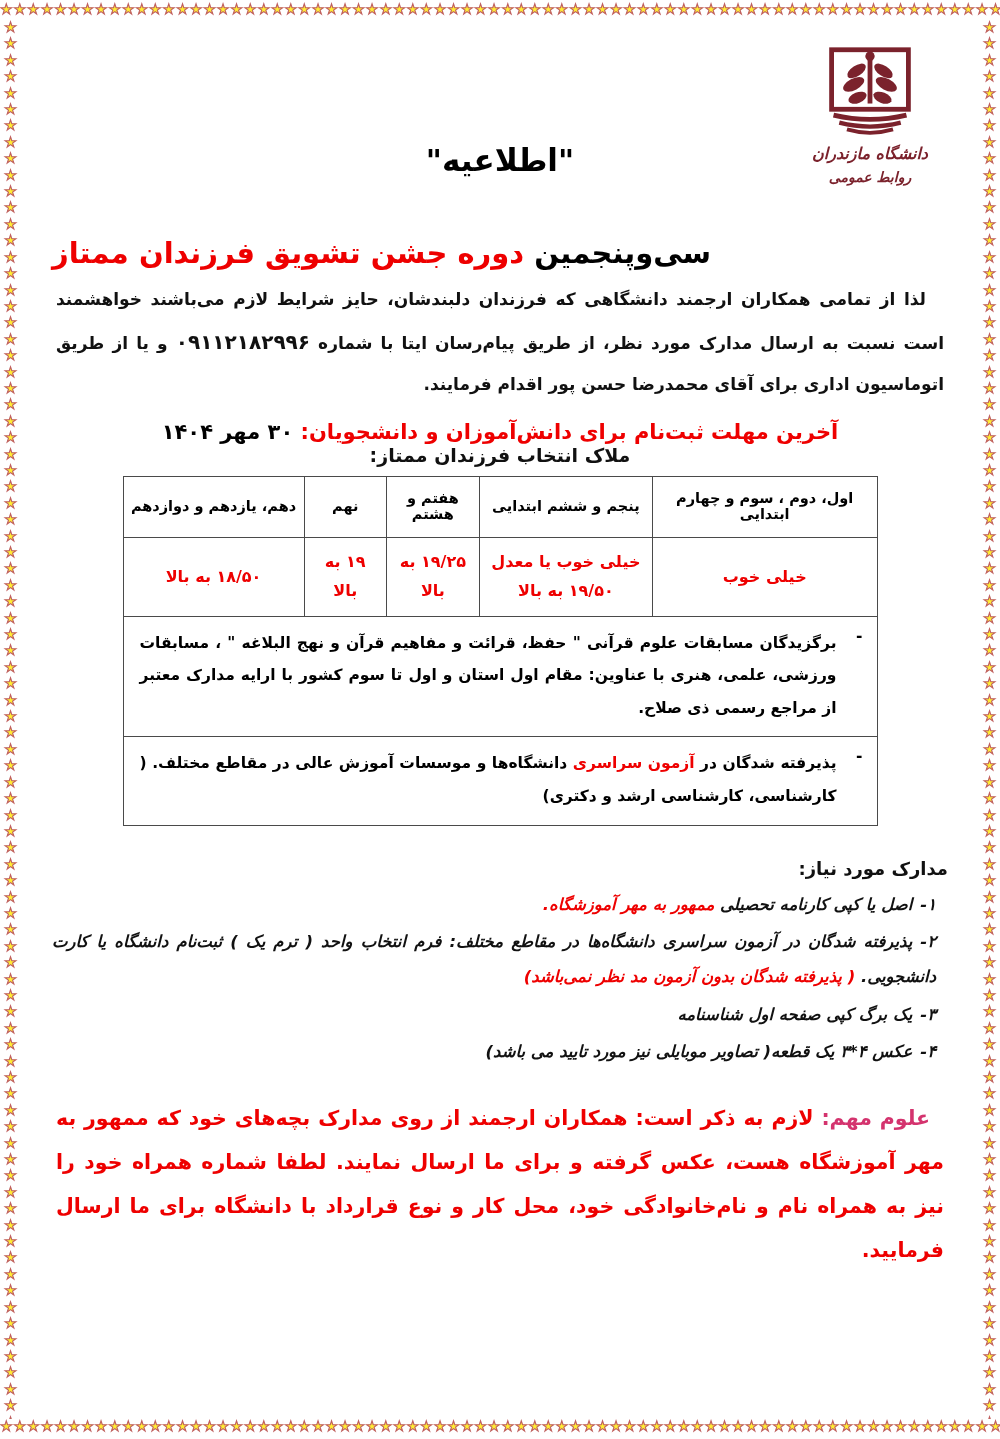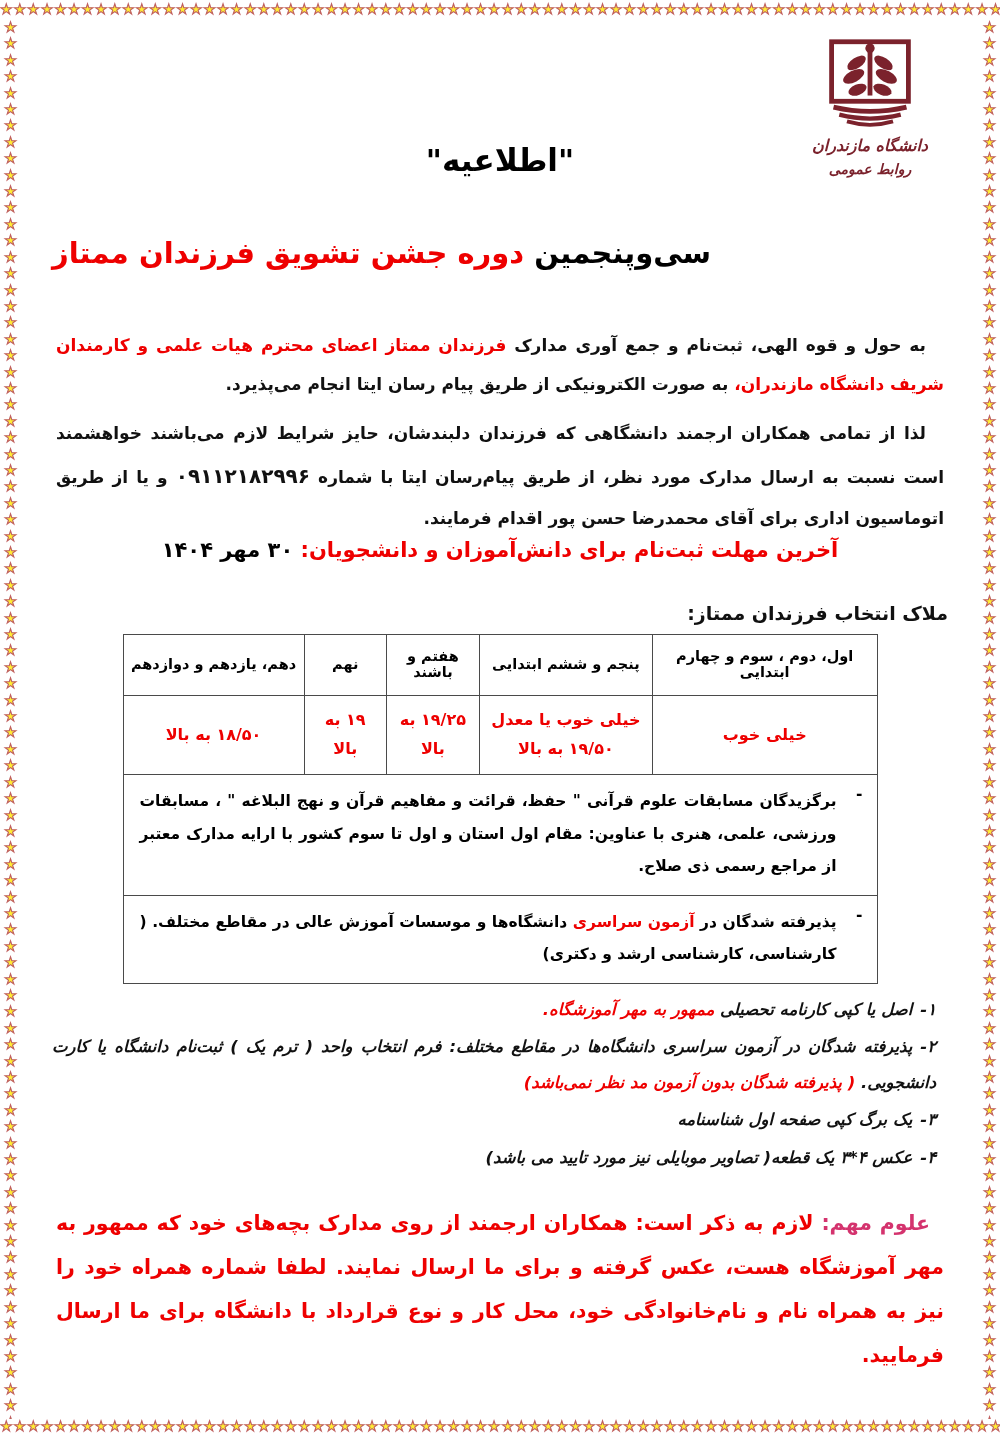--- a/index.html
+++ b/index.html
@@ -32,21 +32,21 @@
   }
   .stars-left { left: 2px; }
   .stars-right { right: 2px; }
   
   .content {
     position: absolute; inset: 20px 52px 20px 52px;
     direction: rtl;
     color: #111;
   }
   .logo {
-    position: absolute; top: 16px; left: 58px; 
+    position: absolute; top: 24px; left: 58px; 
     right: 8px; left: auto;
     width: 140px; text-align: center;
     color: var(--maroon, #7b222c);
   }
   .logo svg { display: block; margin: 0 auto 4px; }
   .logo-line1 { font-size: 16px; font-weight: bold; font-style: italic; }
   .logo-line2 { font-size: 14px; font-weight: bold; font-style: italic; margin-top: 6px; }
   .title {
     margin-top: 122px;
     text-align: center;
@@ -62,27 +62,27 @@
     margin: 0 4px;
     font-size: 17px; font-weight: bold;
     line-height: 2.3;
     text-align: justify; text-align-last: right;
   }
   .para.indent { text-indent: 18px; }
   .intro { margin-top: 56px; }
   .body-para { margin-top: 10px; }
   .phone { font-size: 20px; letter-spacing: 0.5px; }
   .deadline {
+    margin-top: 16px;
     text-align: center;
     font-size: 21px; font-weight: bold;
   }
   .deadline .date { color: #000; }
   .criteria-caption {
-    margin-top: 40px;
-    text-align: right;
+    text-align: center;
     font-size: 19px; font-weight: bold;
   }
   table.criteria {
     width: 755px; margin: 10px auto 0;
     border-collapse: collapse;
     font-weight: bold;
   }
   table.criteria th, table.criteria td {
     border: 1.6px solid #4a4a4a;
   }
@@ -163,34 +163,33 @@
         </g>
       </svg>
       <div class="logo-line1">دانشگاه مازندران</div>
       <div class="logo-line2">روابط عمومی</div>
     </div>
 
     <h1 class="title">"اطلاعیه"</h1>
 
     <h2 class="heading"><span>سی‌وپنجمین</span><span class="red"> دوره جشن تشویق فرزندان ممتاز</span></h2>
 
-    <p class="para indent intro"><span>به حول و قوه الهی، ثبت‌نام و جمع آوری مدارک </span><span class="red">فرزندان ممتاز اعضای محترم هیات علمی و کارمندان شریف دانشگاه مازندران،</span><span> به صورت الکترونیکی از طریق پیام رسان ایتا انجام می‌پذیرد.</span></p>
 
     <p class="para indent body-para"><span>لذا از تمامی همکاران ارجمند دانشگاهی که فرزندان دلبندشان، حایز شرایط لازم می‌باشند خواهشمند است  نسبت به ارسال مدارک مورد نظر، از طریق پیام‌رسان ایتا با شماره </span><span class="phone">۰۹۱۱۲۱۸۲۹۹۶</span><span> و یا از طریق اتوماسیون اداری برای آقای محمدرضا حسن پور اقدام فرمایند.</span></p>
 
     <p class="deadline"><span class="red">آخرین مهلت ثبت‌نام برای دانش‌آموزان و دانشجویان: </span><span class="date">۳۰ مهر ۱۴۰۴</span></p>
 
     <p class="criteria-caption">ملاک انتخاب فرزندان ممتاز:</p>
 
     <table class="criteria">
       <tbody>
         <tr>
           <th style="width:235px">اول، دوم ، سوم و چهارم  ابتدایی</th>
           <th style="width:180px">پنجم و ششم  ابتدایی</th>
-          <th style="width:95px">هفتم و باشند</th>
+          <th style="width:95px">هفتم و هشتم</th>
           <th style="width:85px">نهم</th>
           <th style="width:188px">دهم، یازدهم و دوازدهم</th>
         </tr>
         <tr>
           <td class="val">خیلی خوب</td>
           <td class="val">خیلی خوب یا معدل ۱۹/۵۰ به بالا</td>
           <td class="val">۱۹/۲۵  به بالا</td>
           <td class="val">۱۹  به بالا</td>
           <td class="val">۱۸/۵۰  به بالا</td>
         </tr>
@@ -206,20 +205,21 @@
           <td class="note" colspan="5">
             <div class="note-flex">
               <span class="note-dash">-</span>
               <div class="note-text"><span>پذیرفته شدگان در </span><span class="red">آزمون سراسری</span><span> دانشگاه‌ها و موسسات آموزش عالی در مقاطع مختلف. ( کارشناسی، کارشناسی ارشد و دکتری)</span></div>
             </div>
           </td>
         </tr>
       </tbody>
     </table>
 
+    <p class="docs-heading">مدارک مورد نیاز:</p>
 
     <div class="docs-list">
       <div class="doc-item"><span class="doc-num">۱-</span><span>اصل یا کپی کارنامه تحصیلی </span><span class="red">ممهور به مهر آموزشگاه.</span></div>
       <div class="doc-item"><span class="doc-num">۲-</span><span>پذیرفته شدگان در آزمون سراسری دانشگاه‌ها در مقاطع مختلف: فرم انتخاب واحد ( ترم یک ) ثبت‌نام دانشگاه یا کارت دانشجویی. </span><span class="red">( پذیرفته شدگان بدون آزمون مد نظر نمی‌باشد)</span></div>
       <div class="doc-item"><span class="doc-num">۳-</span><span>یک برگ کپی  صفحه اول شناسنامه</span></div>
       <div class="doc-item"><span class="doc-num">۴-</span><span>عکس ۴*۳ یک قطعه( تصاویر موبایلی نیز مورد تایید می باشد)</span></div>
     </div>
 
     <p class="notice"><span class="notice-label">علوم مهم:</span><span> لازم به ذکر است: همکاران ارجمند از روی مدارک بچه‌های خود که ممهور به مهر آموزشگاه هست، عکس گرفته و برای ما ارسال نمایند. لطفا شماره همراه خود را نیز به همراه نام و نام‌خانوادگی خود، محل کار و نوع قرارداد با دانشگاه برای ما ارسال فرمایید.</span></p>
 

